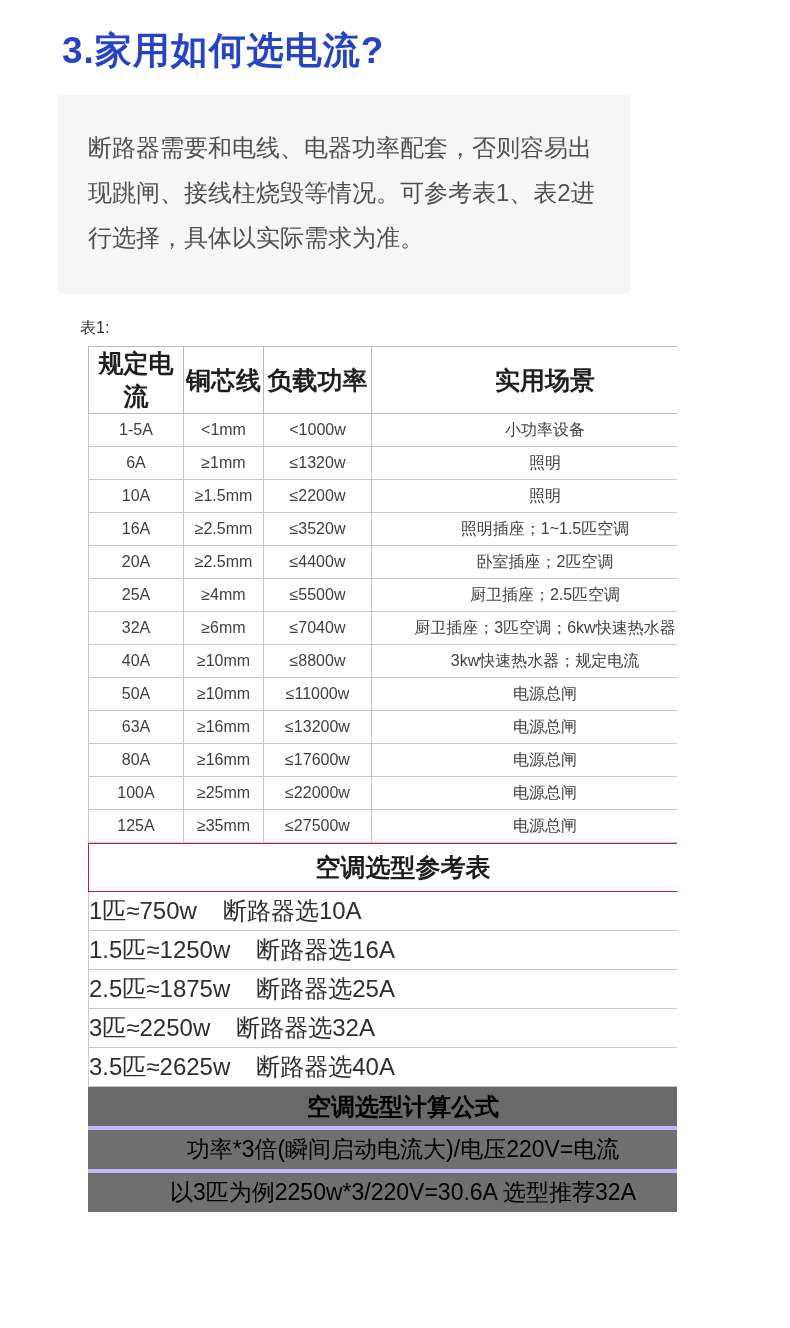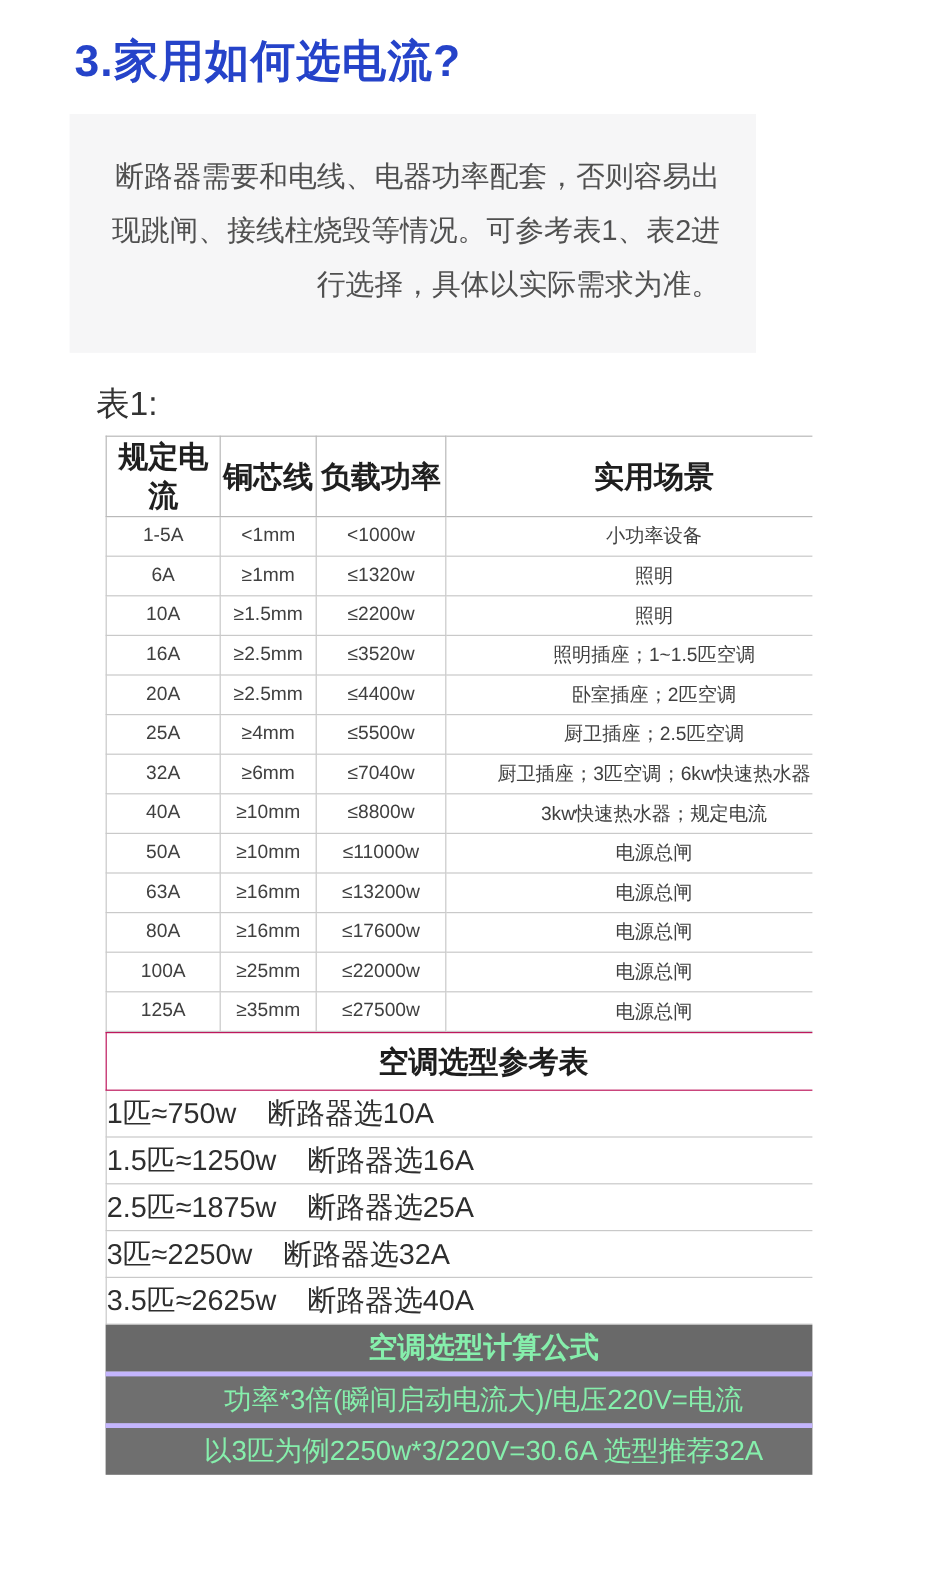--- a/index.html
+++ b/index.html
@@ -22,31 +22,30 @@
     line-height: 50px;
     font-weight: bold;
     color: #2543c9;
     letter-spacing: 1px;
   }
   .intro-box {
     margin: 19px 47px 0 58px;
     background: #f6f6f7;
     padding: 30px 30px 34px 30px;
     box-sizing: border-box;
-    text-align: right;
   }
   .intro-text {
     margin: 0;
     font-size: 24px;
     line-height: 45px;
     color: #505050;
   }
   .tbl-label {
     margin: 24px 0 7px 80px;
-    font-size: 28px;
+    font-size: 16px;
     color: #333333;
   }
   table {
     border-collapse: collapse;
     margin-left: 88px;
     width: 630px;
     table-layout: fixed;
   }
   .t1 col.c1 { width: 95px; }
   .t1 col.c2 { width: 80px; }
@@ -92,21 +91,21 @@
   .t2 .breaker { margin-left: 26px; }
   .calc-section {
     margin-left: 88px;
     width: 630px;
   }
   .calc-row {
     height: 39px;
     line-height: 39px;
     text-align: center;
     background: #6f6f6f;
-    color: #86efac;
+    color: #000000;
     font-size: 23px;
     white-space: nowrap;
     overflow: hidden;
   }
   .calc-row.calc-title {
     background: #696969;
     font-weight: bold;
     font-size: 24px;
   }
   .calc-row + .calc-row { border-top: 4px solid #c4b5fd; }

